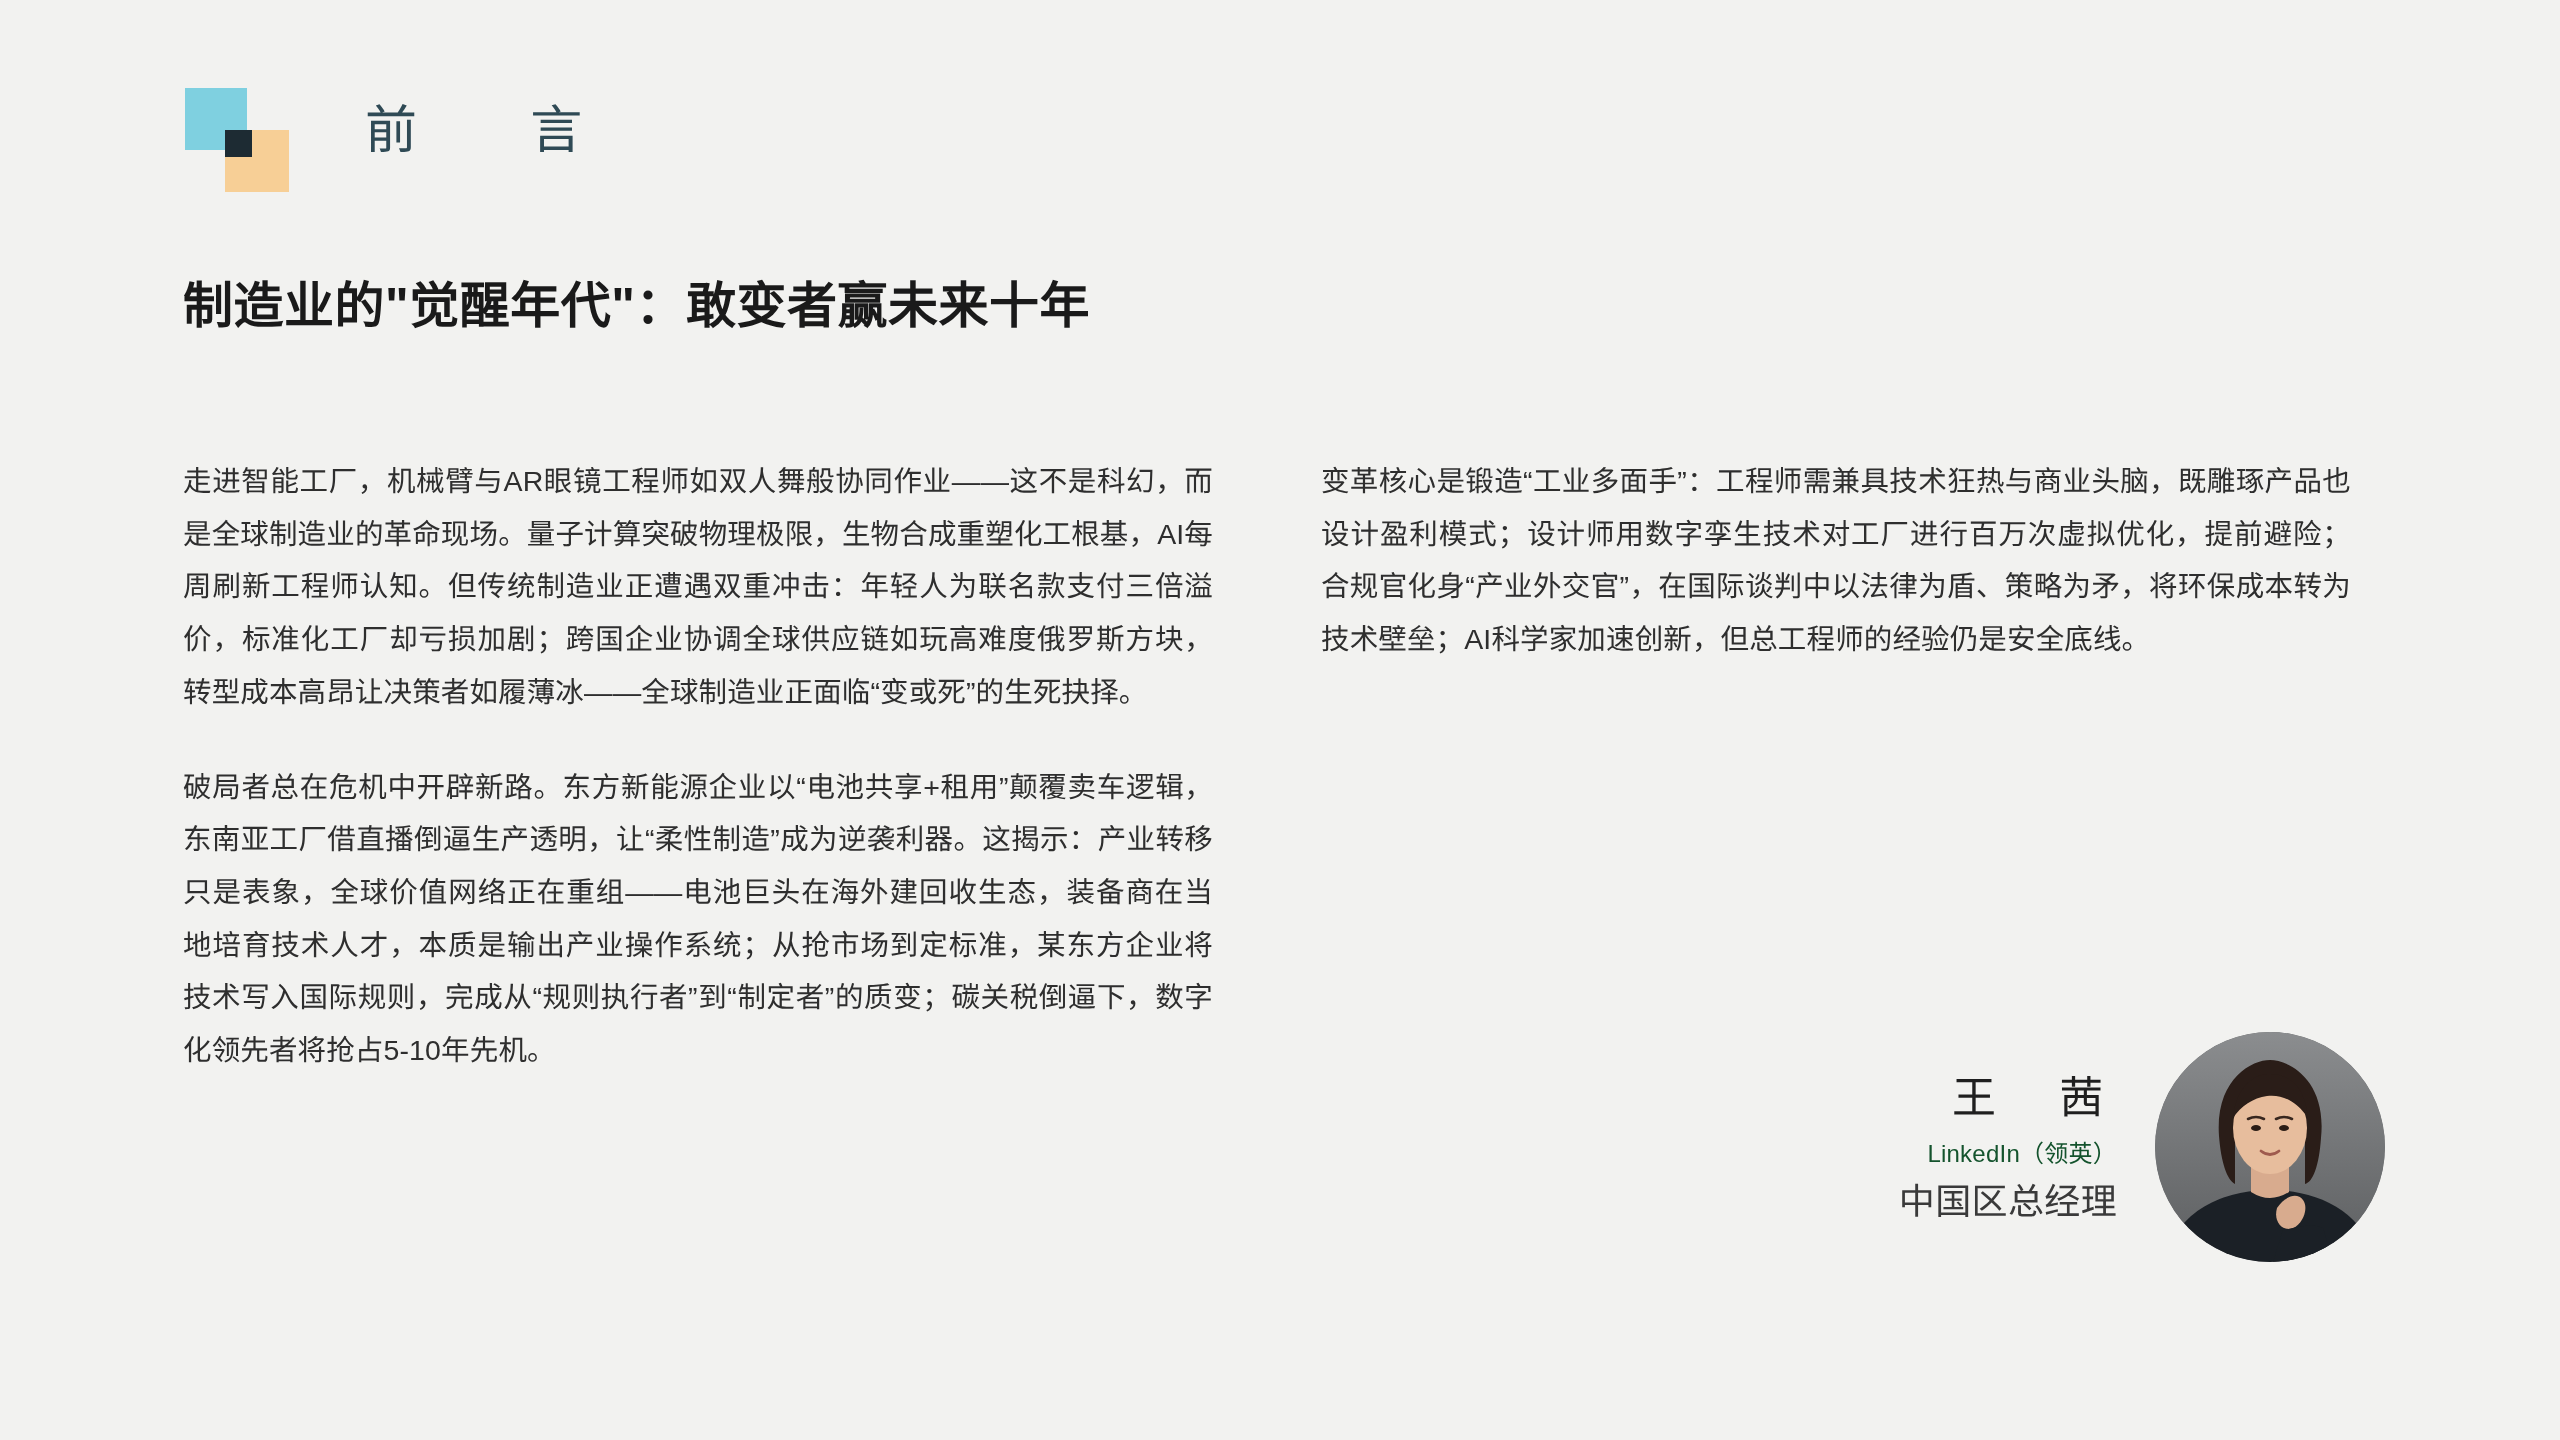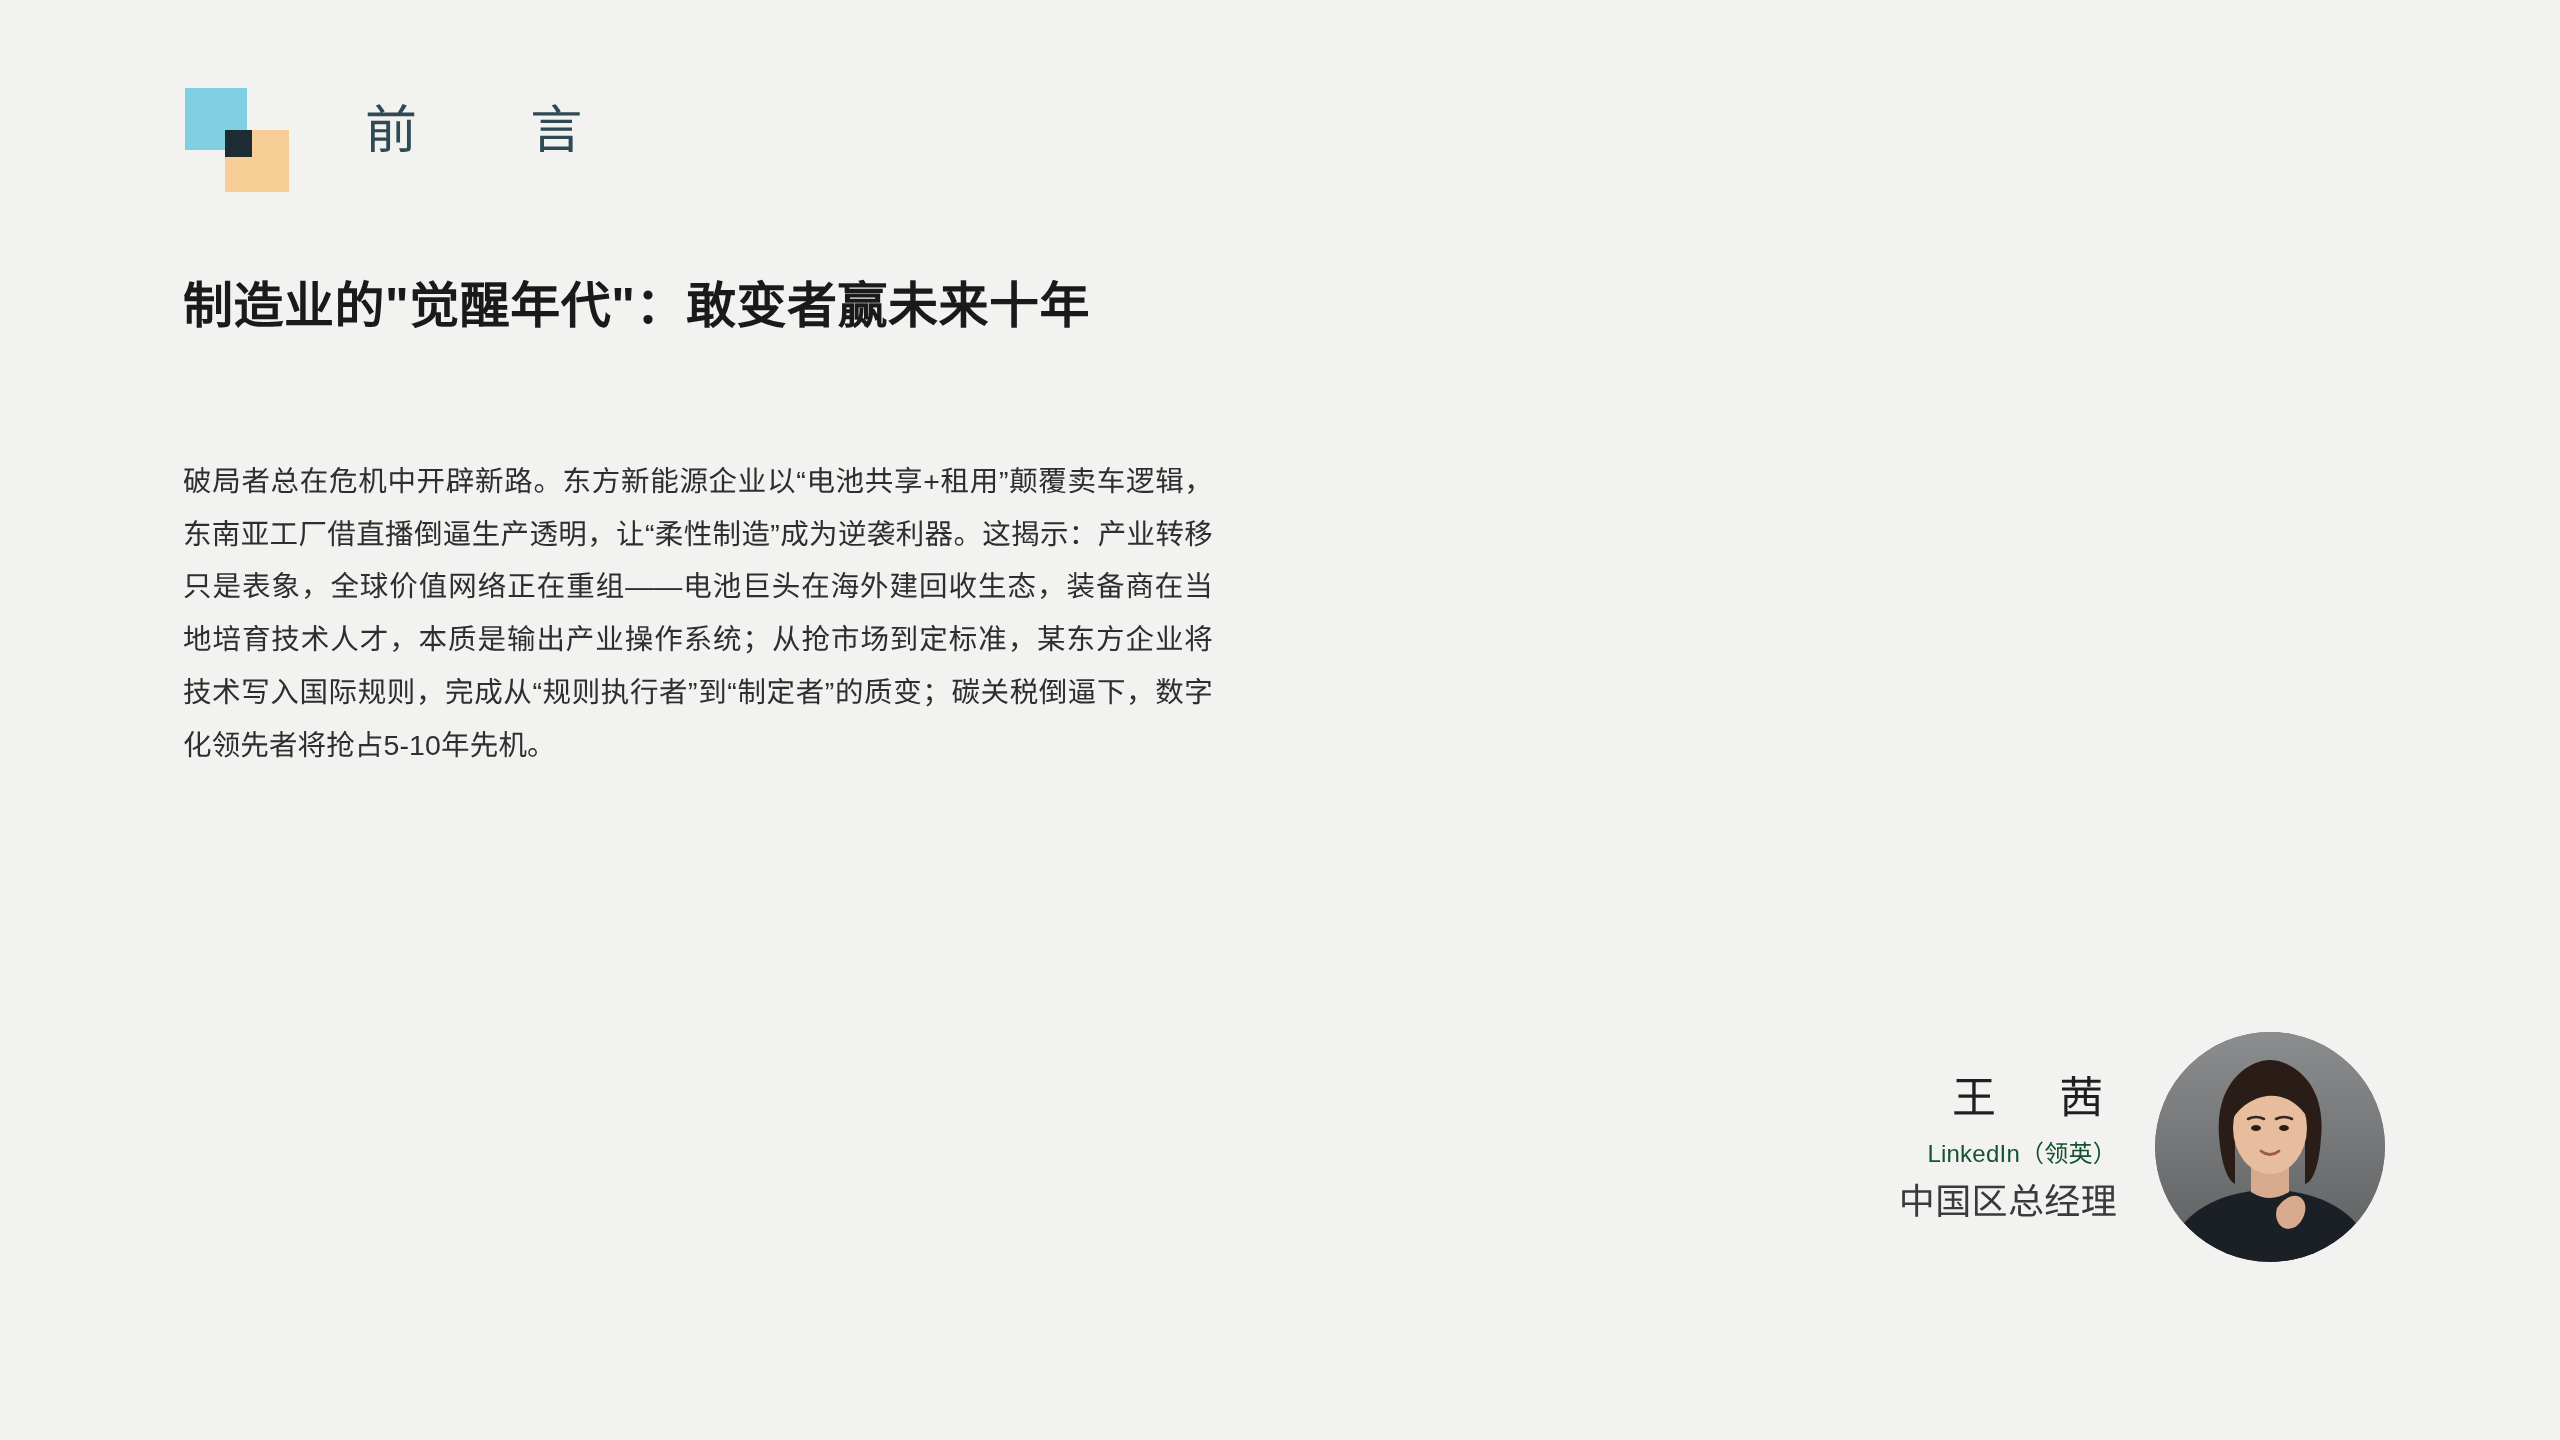--- a/index.html
+++ b/index.html
@@ -162,23 +162,25 @@
       <div class="logo-sq-yellow"></div>
       <div class="logo-sq-dark"></div>
     </div>
     <div class="header-title">前　 言</div>
   </div>
 
   <div class="headline">制造业的"觉醒年代"：敢变者赢未来十年</div>
 
   <div class="columns">
     <div class="col">
+      <p>走进智能工厂，机械臂与AR眼镜工程师如双人舞般协同作业——这不是科幻，而是全球制造业的革命现场。量子计算突破物理极限，生物合成重塑化工根基，AI每周刷新工程师认知。但传统制造业正遭遇双重冲击：年轻人为联名款支付三倍溢价，标准化工厂却亏损加剧；跨国企业协调全球供应链如玩高难度俄罗斯方块，转型成本高昂让决策者如履薄冰——全球制造业正面临“变或死”的生死抉择。</p>
       <p>破局者总在危机中开辟新路。东方新能源企业以“电池共享+租用”颠覆卖车逻辑，东南亚工厂借直播倒逼生产透明，让“柔性制造”成为逆袭利器。这揭示：产业转移只是表象，全球价值网络正在重组——电池巨头在海外建回收生态，装备商在当地培育技术人才，本质是输出产业操作系统；从抢市场到定标准，某东方企业将技术写入国际规则，完成从“规则执行者”到“制定者”的质变；碳关税倒逼下，数字化领先者将抢占5-10年先机。</p>
     </div>
     <div class="col">
+      <p>变革核心是锻造“工业多面手”：工程师需兼具技术狂热与商业头脑，既雕琢产品也设计盈利模式；设计师用数字孪生技术对工厂进行百万次虚拟优化，提前避险；合规官化身“产业外交官”，在国际谈判中以法律为盾、策略为矛，将环保成本转为技术壁垒；AI科学家加速创新，但总工程师的经验仍是安全底线。</p>
     </div>
   </div>
 
   <div class="signature">
     <div class="sig-text">
       <div class="sig-name">王　茜</div>
       <div class="sig-role1">LinkedIn（领英）</div>
       <div class="sig-role2">中国区总经理</div>
     </div>
     <div class="avatar">

